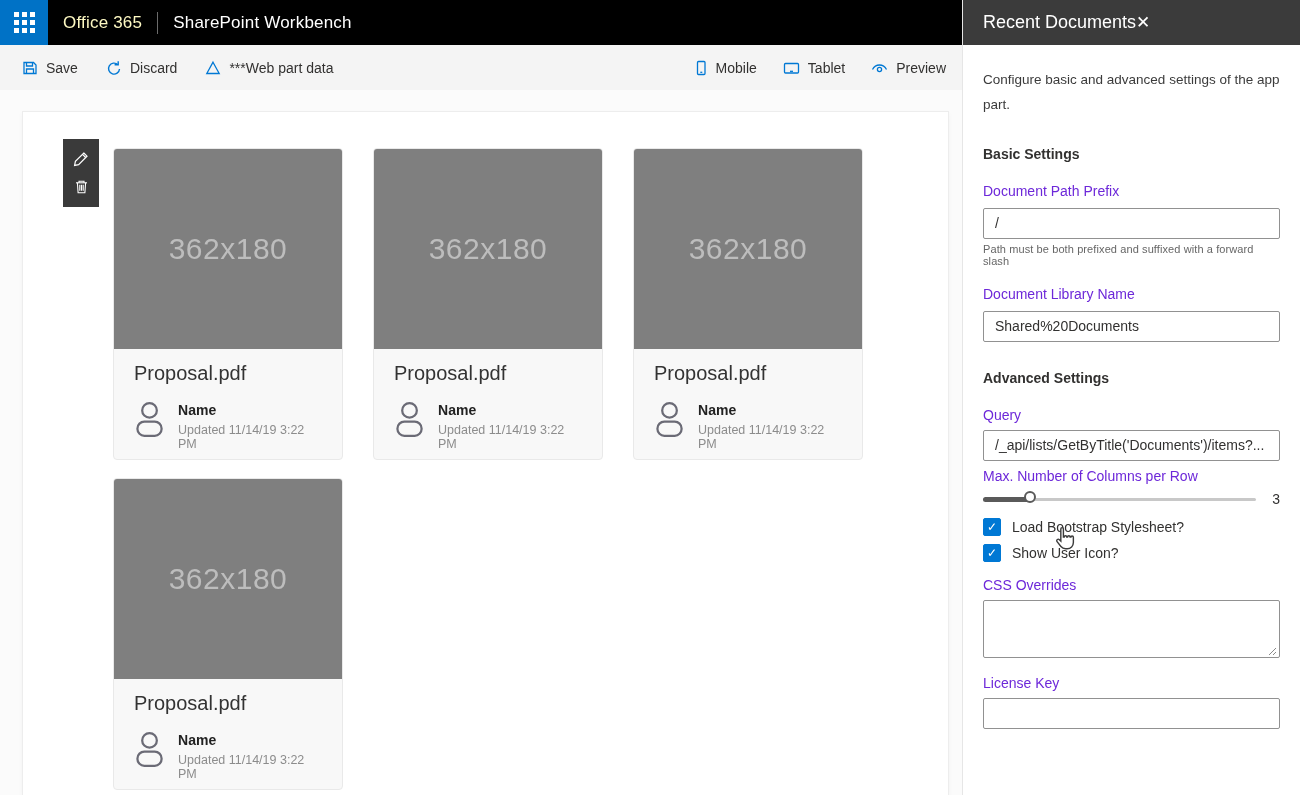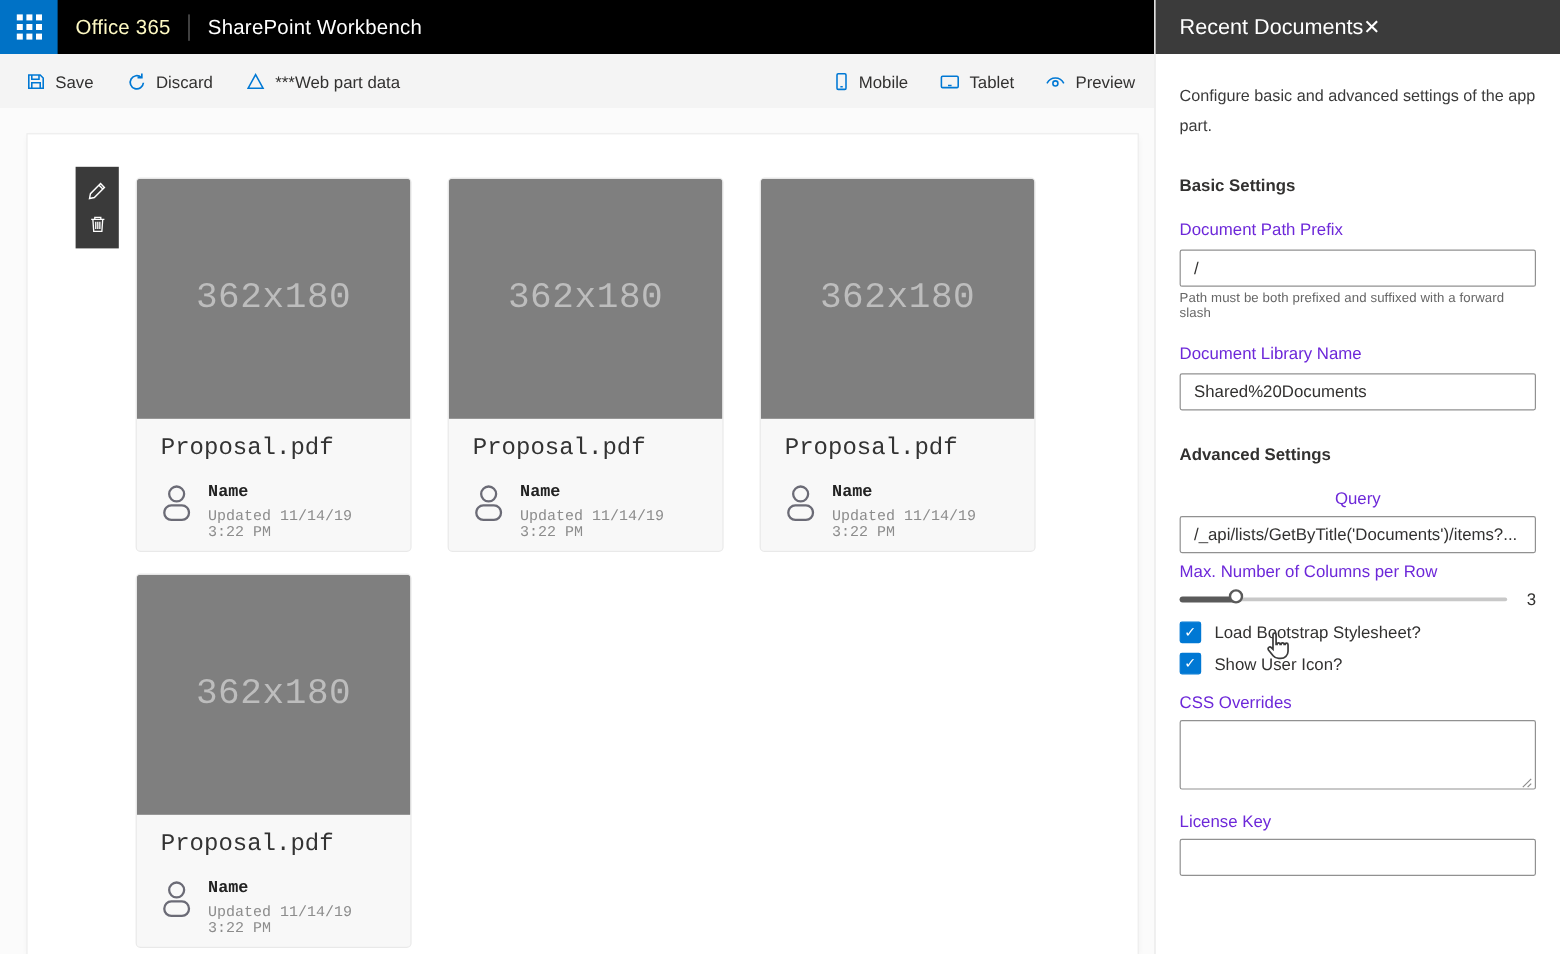--- a/index.html
+++ b/index.html
@@ -27,21 +27,21 @@
   .workbench { position:relative; height:705px; background:#fbfbfb; }
   .canvas { position:absolute; left:23px; top:22px; width:925px; height:683px; background:#fff;
             box-shadow:0 0 0 1px #ededed, 0 2px 6px rgba(0,0,0,.05); }
 
   .wp-toolbar { position:absolute; left:40px; top:27px; width:36px; height:68px; background:#3a3a3a;
                 display:flex; flex-direction:column; align-items:center; justify-content:space-evenly; z-index:5; }
   .wp-toolbar .icon-btn { cursor:pointer; display:flex; }
 
   .cards { position:absolute; left:90px; top:36px; width:770px; display:flex; flex-wrap:wrap; column-gap:30px; row-gap:18px; }
   .card { width:230px; height:312px; border-radius:4px; overflow:hidden; background:#f8f8f8;
-          border:1px solid #e9e9e9; cursor:pointer;font-family:Liberation Mono, monospace; }
+          border:1px solid #e9e9e9; cursor:pointer; }
   .card-img { height:200px; background:#7f7f7f; display:flex; align-items:center; justify-content:center;
               color:#bdbdbd; font-size:30px; letter-spacing:.5px; }
   .card-body { padding:13px 20px 0; }
   .card-title { font-size:20px; color:#333; }
   .card-meta { display:flex; align-items:flex-start; gap:13px; margin-top:15px; }
   .meta-texts { padding-top:2px; }
   .meta-name { font-weight:bold; font-size:14px; color:#222; }
   .meta-updated { font-size:12.5px; color:#8c8c8c; margin-top:5px; }
 
   
@@ -273,21 +273,21 @@
 
     <div class="f-label">Document Path Prefix</div>
     <input class="txt" type="text" value="/" style="">
     <div class="helper">Path must be both prefixed and suffixed with a forward slash</div>
 
     <div class="f-label" style="margin-top:19px;">Document Library Name</div>
     <input class="txt" type="text" value="Shared%20Documents" style="">
 
     <div class="section-h">Advanced Settings</div>
 
-    <div class="f-label" style="margin-bottom:7px;text-align:center;">Query</div>
+    <div class="f-label" style="margin-bottom:7px;">Query</div>
     <input class="txt" type="text" value="/_api/lists/GetByTitle('Documents')/items?..." style="">
 
     <div class="f-label tight">Max. Number of Columns per Row</div>
     <div class="slider-row">
       <div class="slider">
         <div class="track"></div>
         <div class="active"></div>
         <div class="thumb"></div>
       </div>
       <div class="slider-val">3</div>

